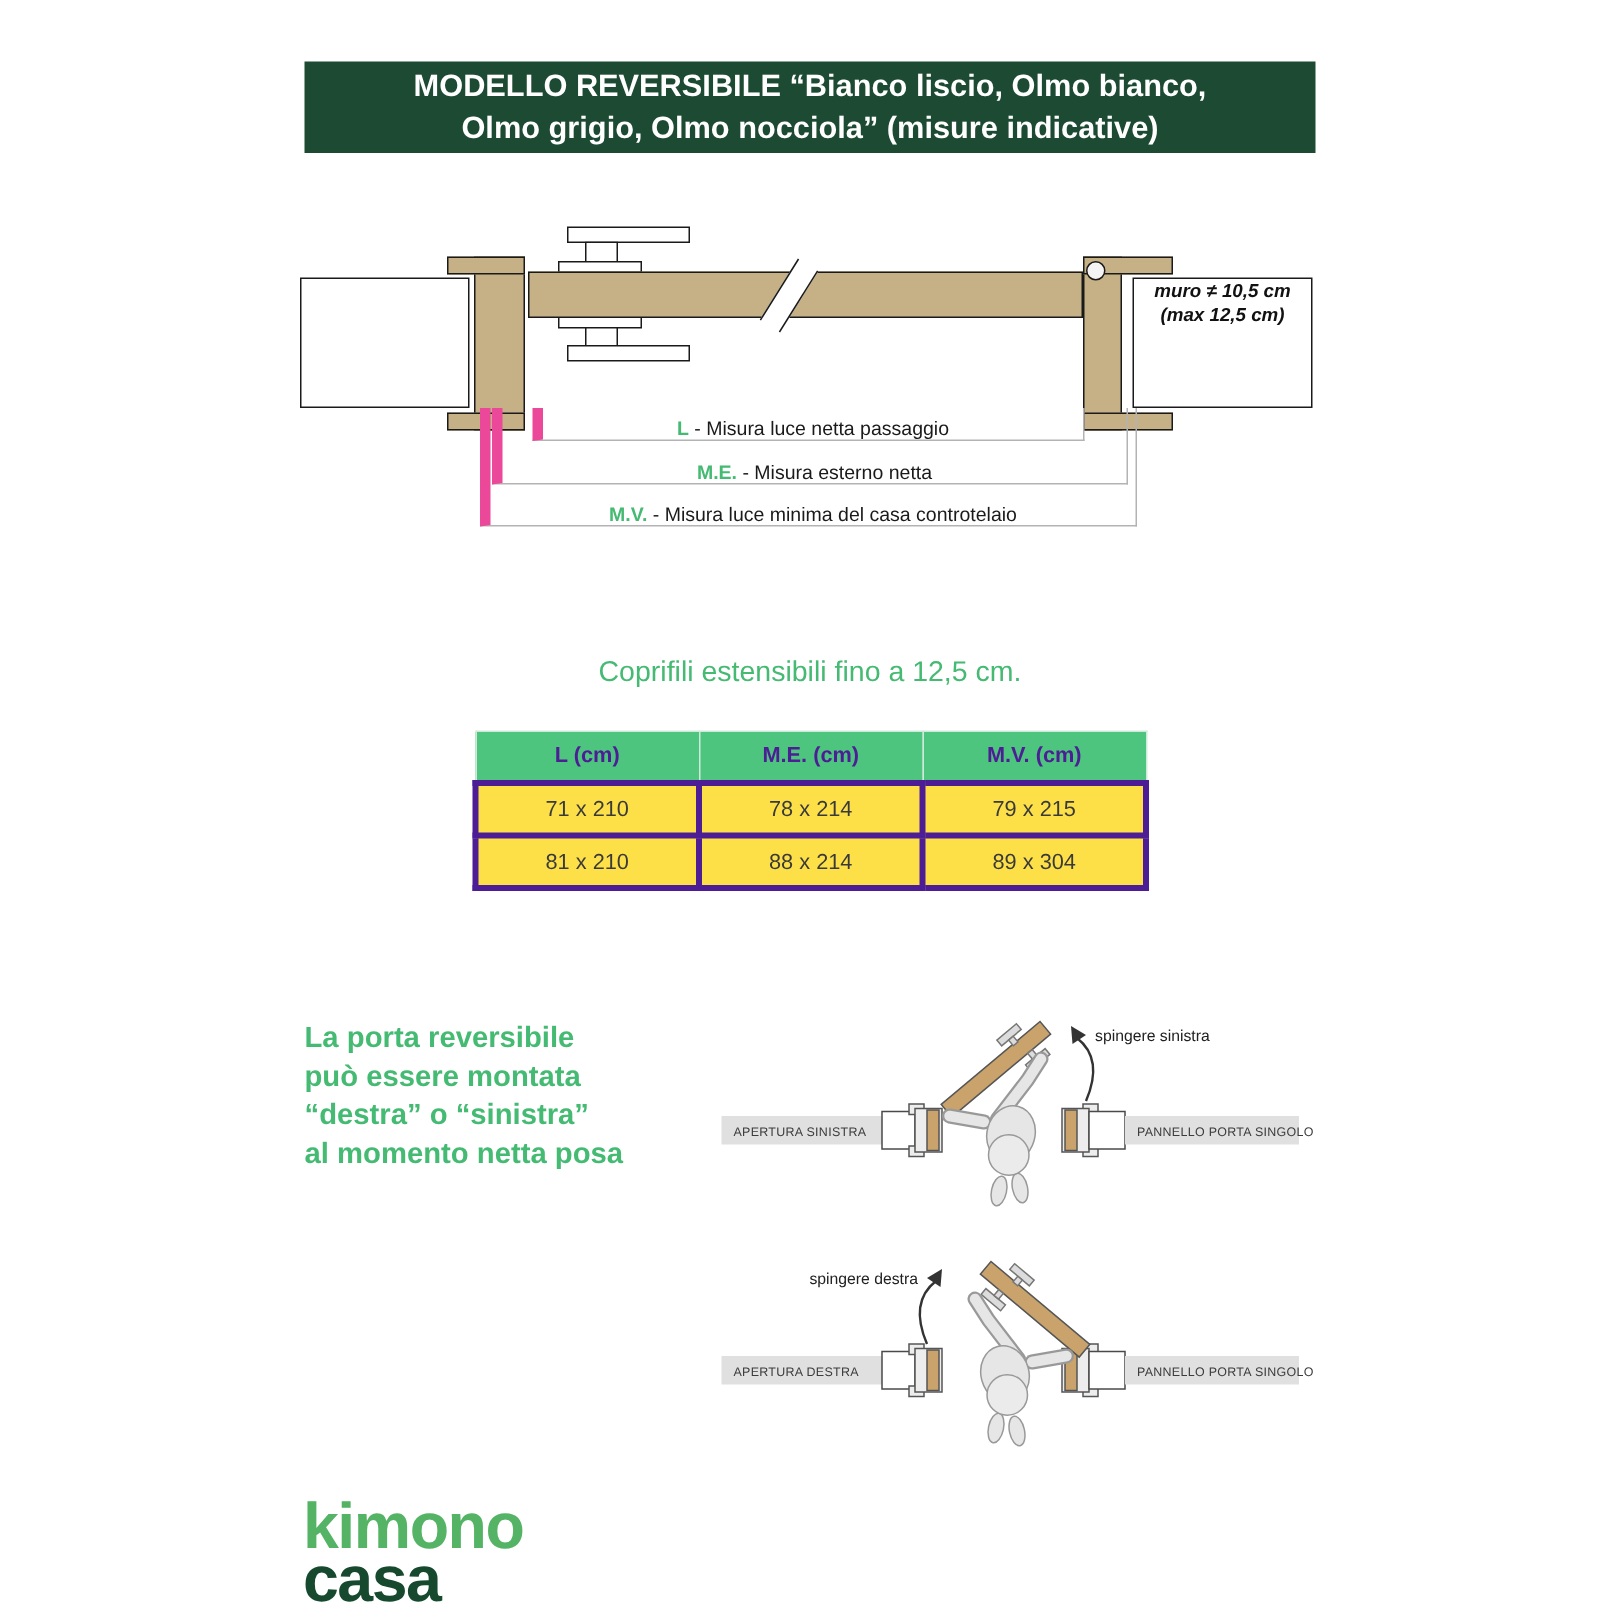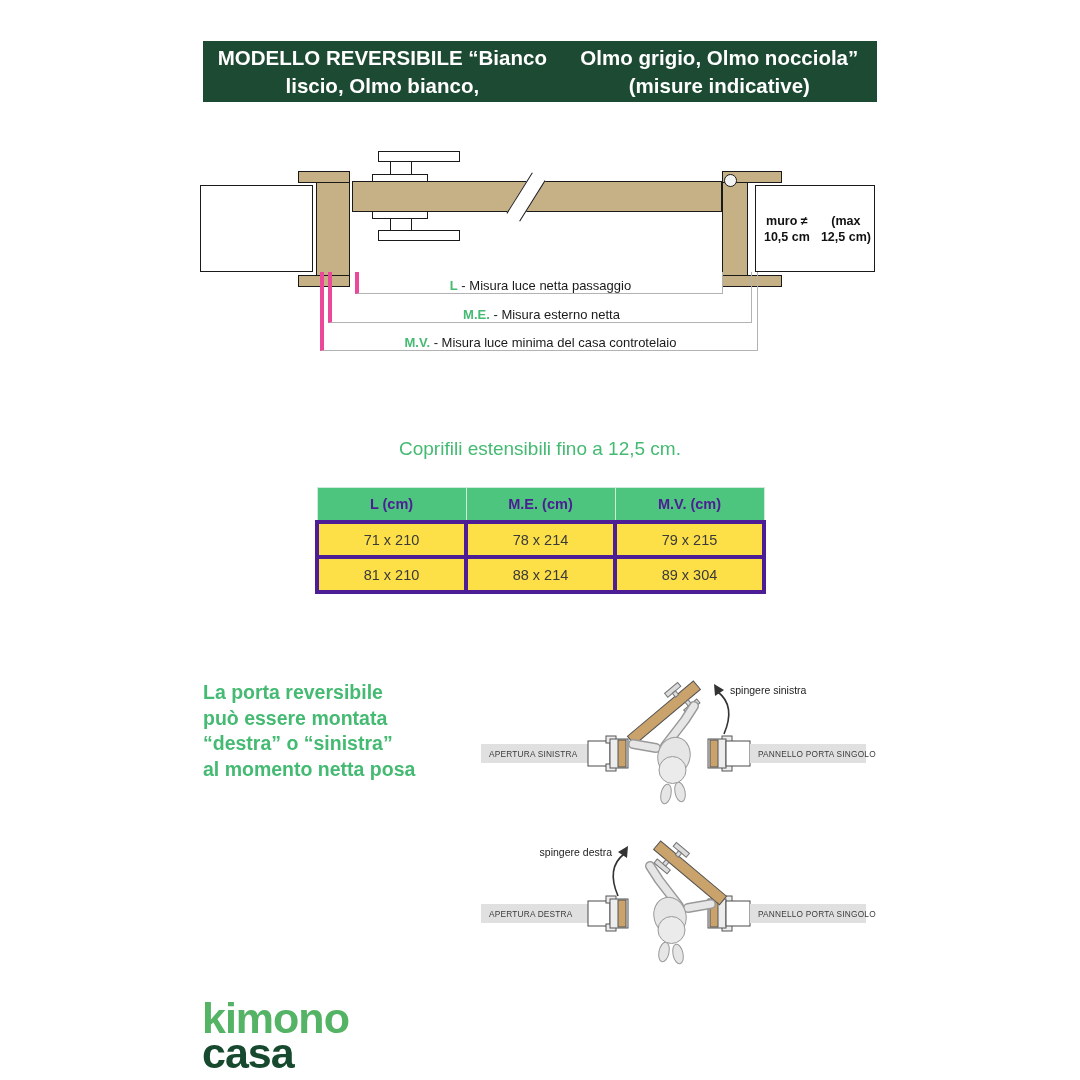--- a/index.html
+++ b/index.html
@@ -2,34 +2,34 @@
 <html><head>
 <meta charset="utf-8">
 <style>
   html,body{margin:0;padding:0;background:#fff;}
   #canvas{position:relative;width:1080px;height:1080px;background:#ffffff;overflow:hidden;
           font-family:"Liberation Sans", sans-serif;}
   .abs{position:absolute;}
 
   
   .banner{left:203px;top:41px;width:674px;height:61px;background:#1d4a32;color:#fff;
-          display:flex;flex-direction:row;justify-content:center;align-items:center;
+          display:flex;flex-direction:column;justify-content:center;align-items:center;
           font-weight:bold;font-size:20.5px;line-height:28px;text-align:center;}
 
   
   #techdiag{left:200px;top:140px;width:680px;height:230px;}
   .wallrect{background:#fff;border:1.5px solid #1a1a1a;box-sizing:border-box;}
   .tan{background:#c6b086;border:1.5px solid #1a1a1a;box-sizing:border-box;}
   .white-part{background:#fff;border:1.5px solid #1a1a1a;box-sizing:border-box;}
-  .muro-label{display:flex;flex-direction:row;justify-content:flex-start;align-items:center;
-              font-weight:bold;font-size:12.5px;line-height:16px;color:#111;text-align:center;}
+  .muro-label{display:flex;flex-direction:column;justify-content:flex-start;align-items:center;
+              font-weight:bold;font-size:12.5px;line-height:16px;color:#111;text-align:center;font-style:italic;}
   .hinge{width:13px;height:13px;border-radius:50%;background:#f4f4f4;border:1.5px solid #1a1a1a;box-sizing:border-box;}
   .break-stripe{background:#fff;border-left:1.5px solid #1a1a1a;border-right:1.5px solid #1a1a1a;
                 box-sizing:border-box;transform:rotate(32deg);}
-  .bracket{border-left:4px solid #ec4899;border-right:1px solid #b3b3b3;border-bottom:1px solid #b3b3b3;
+  .bracket{border-left:7px solid #ec4899;border-right:1px solid #b3b3b3;border-bottom:1px solid #b3b3b3;
            box-sizing:border-box;}
   .bracket-label{position:absolute;bottom:0;left:0;width:100%;text-align:center;
                  font-size:13px;color:#1a1a1a;white-space:pre;}
   .bracket-label .abbr{color:#44ba72;font-weight:bold;}
 
   
   .tbl-title{left:0;top:438px;width:1080px;text-align:center;color:#44ba72;
              font-weight:normal;font-size:19px;}
   table.meas{position:absolute;left:315px;top:487px;width:451px;border-collapse:collapse;
              font-size:14.5px;table-layout:fixed;}

